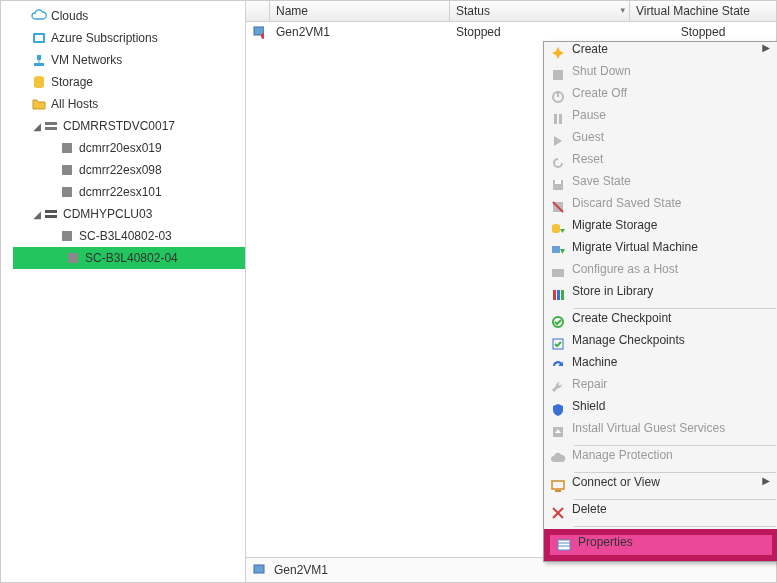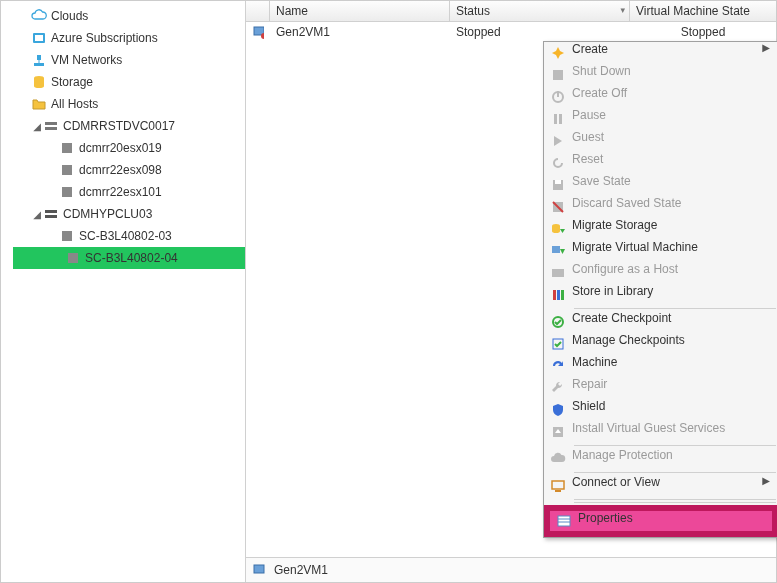--- a/index.html
+++ b/index.html
@@ -375,20 +375,29 @@
         <span class="ico">
           <svg width="16" height="16">
             <rect x="2" y="3" width="12" height="8" fill="none" stroke="#d48a2a" stroke-width="1.5"></rect>
             <rect x="5" y="12" width="6" height="2" fill="#d48a2a"></rect>
           </svg>
         </span>
         <span class="txt">Connect or View</span>
         <span class="sub">▶</span>
       </div>
       <div class="sep"></div>
+      <div class="mi">
+        <span class="ico">
+          <svg width="16" height="16">
+            <line x1="3" y1="3" x2="13" y2="13" stroke="#d04040" stroke-width="2"></line>
+            <line x1="13" y1="3" x2="3" y2="13" stroke="#d04040" stroke-width="2"></line>
+          </svg>
+        </span>
+        <span class="txt">Delete</span>
+      </div>
       <div class="sep"></div>
       <div class="mi highlight">
         <span class="ico">
           <svg width="16" height="16">
             <rect x="2" y="3" width="12" height="10" fill="#fff" stroke="#5a8ac6"></rect>
             <line x1="2" y1="6" x2="14" y2="6" stroke="#5a8ac6"></line>
             <line x1="2" y1="9" x2="14" y2="9" stroke="#5a8ac6"></line>
           </svg>
         </span>
         <span class="txt">Properties</span>

